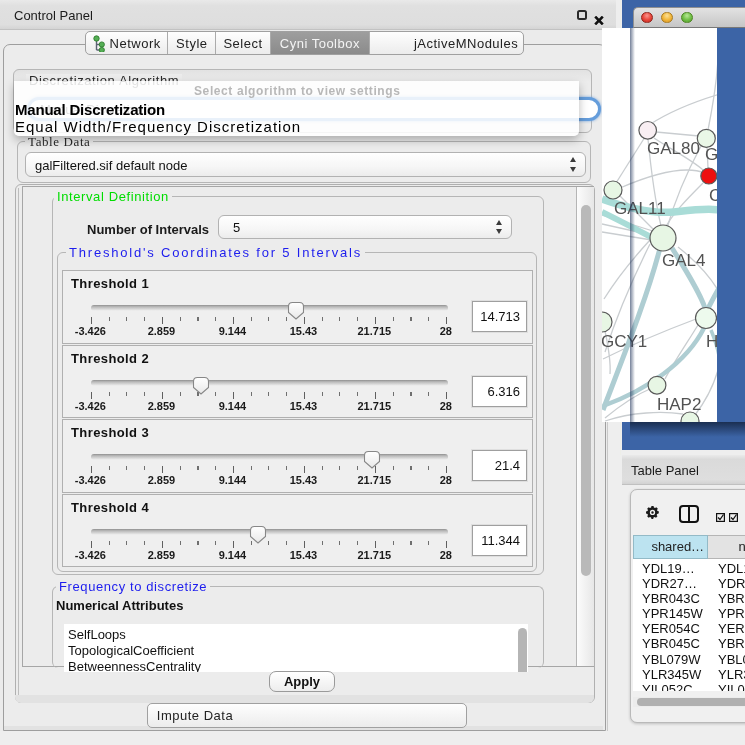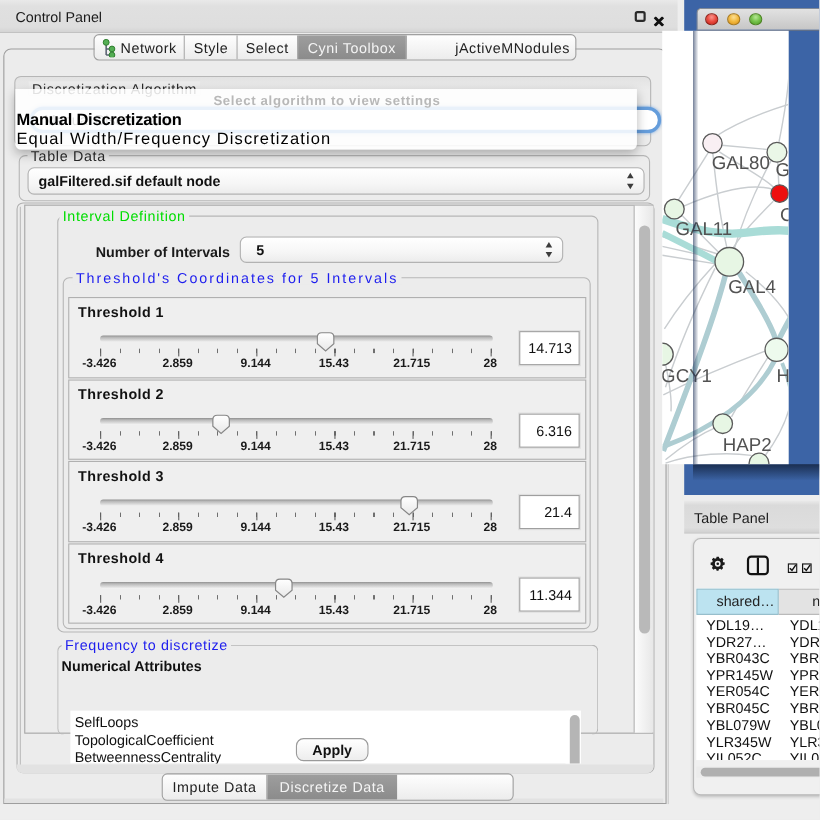--- a/index.html
+++ b/index.html
@@ -7,21 +7,21 @@
 .abs{position:absolute;}
 .seg{position:absolute;display:flex;border:1px solid #a0a0a0;border-radius:5px;
   background:linear-gradient(#fefefe,#ececec);overflow:hidden;}
 .seg div{font-size:13px;letter-spacing:0.5px;color:#222;display:flex;align-items:center;justify-content:center;
   border-right:1px solid #ababab;}
 .seg div:last-child{border-right:none;}
 .seg .sel{background:linear-gradient(#9e9e9e,#8b8b8b);color:#f4f4f4;}
 .gbox{position:absolute;border:1px solid #b6b6b6;border-radius:6px;}
 .gtitle{position:absolute;font-size:13px;letter-spacing:0.6px;background:#ececec;padding:0 3px;line-height:13px;}
 .combo{position:absolute;border:1px solid #b2b2b2;border-radius:6px;
-  background:linear-gradient(#ffffff,#f6f6f6 60%,#ececec);font-size:13px;color:#111;font-weight:bold;}
+  background:linear-gradient(#ffffff,#f6f6f6 60%,#ececec);font-size:13px;color:#111;}
 .combo span{position:absolute;left:9px;top:50%;transform:translateY(-50%);}
 .arrows{position:absolute;width:7px;}
 .arrows i{position:absolute;left:0;width:0;height:0;border-left:3.5px solid transparent;border-right:3.5px solid transparent;}
 .arrows .up{top:0;border-bottom:5px solid #3c3c3c;}
 .arrows .dn{bottom:0;border-top:5px solid #3c3c3c;}
 .tbox{position:absolute;border:1px solid #b0b0b0;background:#efefef;width:469px;height:71.5px;}
 .tbox b{position:absolute;left:8px;top:5px;font-size:13px;letter-spacing:0.4px;color:#111;}
 .groove{position:absolute;left:28px;top:34px;width:357px;height:6px;border-radius:3px;
   background:linear-gradient(#8f8f8f 0,#b9b9b9 30%,#d9d9d9 70%,#f2f2f2 100%);box-sizing:border-box;}
 .ticks{position:absolute;left:28px;top:46px;width:358px;height:4px;
@@ -65,21 +65,21 @@
 </div>
 
 <div class="gbox" style="left:13px;top:69px;width:577px;height:62px;background:linear-gradient(#e2e2e2,#ececec 12px);"></div>
 <div class="gtitle" style="left:26px;top:74px;color:#2a2a2a;">Discretization Algorithm</div>
 
 <div class="abs" style="left:27px;top:97px;width:574px;height:24px;border-radius:12px;background:#fff;border:3px solid #659ddb;box-shadow:0 0 3px rgba(100,155,220,0.9);box-sizing:border-box;">
     <span style="position:absolute;left:10px;top:2px;font-size:13px;color:#222;">Manual Discretization</span>
   </div>
 
 <div class="gbox" style="left:17px;top:141px;width:572px;height:40px;"></div>
-<div class="gtitle" style="left:25px;top:135px;color:#2a2a2a;">Table Data</div>
+<div class="gtitle" style="left:25px;top:135px;color:#2a2a2a;font-family:Liberation Serif, serif;">Table Data</div>
 <div class="combo" style="left:25px;top:152px;width:559px;height:23px;">
     <span>galFiltered.sif default node</span>
   <div class="arrows" style="right:8px;top:4px;height:15px;">
       <i class="up"></i>
       <i class="dn"></i>
     </div>
 </div>
 
 <div class="abs" style="left:18px;top:188px;width:1px;height:508px;background:#bdbdbd;"></div>
 
@@ -208,32 +208,31 @@
         </linearGradient>
       </defs>
     <path d="M1,11.5 L1,5.5 Q1,1.5 5,1.5 L12,1.5 Q16,1.5 16,5.5 L16,11.5 L8.5,18 Z" fill="url(#tg3)" stroke="#878787" stroke-width="1.1"></path>
   </svg>
   <div class="vfield">11.344</div>
   </div>
 
 <div class="gbox" style="left:52px;top:586px;width:490px;height:81px;border-bottom:none;"></div>
 <div class="gtitle" style="left:56px;top:580px;color:#1d1dee;">Frequency to discretize</div>
 <div class="abs" style="left:56px;top:598px;font-size:13px;font-weight:bold;color:#111;">Numerical Attributes</div>
-<div class="abs" style="left:64px;top:646px;width:464px;height:48px;background:#fff;overflow:hidden;">
+<div class="abs" style="left:64px;top:624px;width:464px;height:48px;background:#fff;overflow:hidden;">
   <div style="position:absolute;left:4px;top:3px;font-size:13px;color:#111;line-height:16px;">SelfLoops<br>TopologicalCoefficient<br>BetweennessCentrality</div>
   <div style="position:absolute;right:0;top:0;width:14px;height:49px;background:#fff;"></div>
   <div style="position:absolute;right:1px;top:4px;width:9px;height:60px;border-radius:4.5px;background:#b5b5b5;"></div>
 </div>
 
 <div class="abs" style="left:15px;top:695px;width:579px;height:8px;background:#e2e2e2;border-radius:0 0 6px 6px;"></div>
 <div class="abs" style="left:269px;top:671px;width:66px;height:20.5px;border:1px solid #9a9a9a;border-radius:7px;background:linear-gradient(#ffffff,#ededed);box-sizing:border-box;text-align:center;font-size:13px;color:#111;line-height:19px;font-weight:bold;">Apply</div>
 
 <div class="seg" style="left:147px;top:703px;width:318px;height:23px;">
   <div style="width:94px;">Impute Data</div>
-  <div class="sel" style="width:118px;">Discretize Data</div>
 </div>
 
 <div class="abs" style="left:14px;top:81px;width:565px;height:55px;background:rgba(255,255,255,0.86);border-radius:0 0 5px 5px;box-shadow:0 4px 10px rgba(0,0,0,0.28);"></div>
 <div class="abs" style="left:194px;top:84px;font-size:12px;font-weight:bold;color:#b8b8b8;letter-spacing:0.6px;">Select algorithm to view settings</div>
 <div class="abs" style="left:15px;top:101px;font-size:15px;font-weight:bold;color:#000;letter-spacing:-0.2px;">Manual Discretization</div>
 <div class="abs" style="left:15px;top:118px;font-size:15px;color:#000;letter-spacing:1.0px;">Equal Width/Frequency Discretization</div>
 
 <div class="abs" style="left:615px;top:369px;width:0;height:0;border-top:2.5px solid transparent;border-bottom:2.5px solid transparent;border-right:4.5px solid #4a4a4a;"></div>
 
 <div class="abs" style="left:622px;top:0;width:123px;height:450px;background:#3c64a6;"></div>

